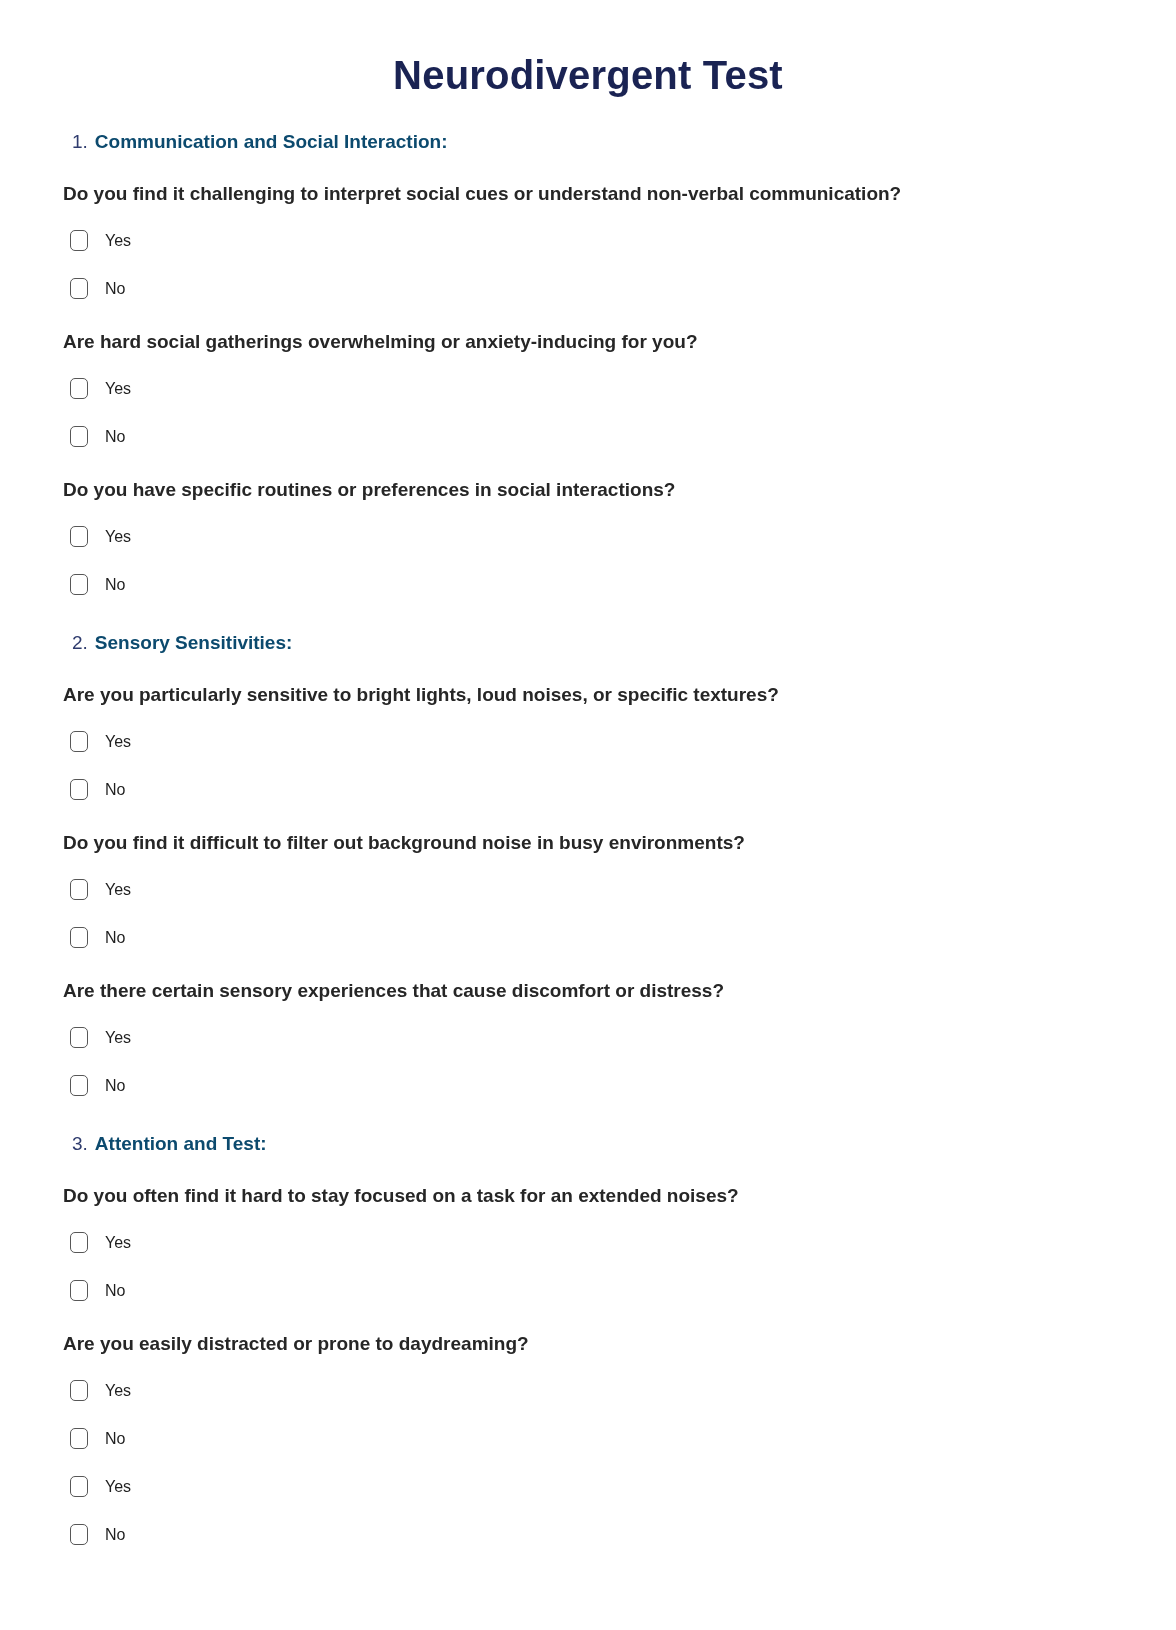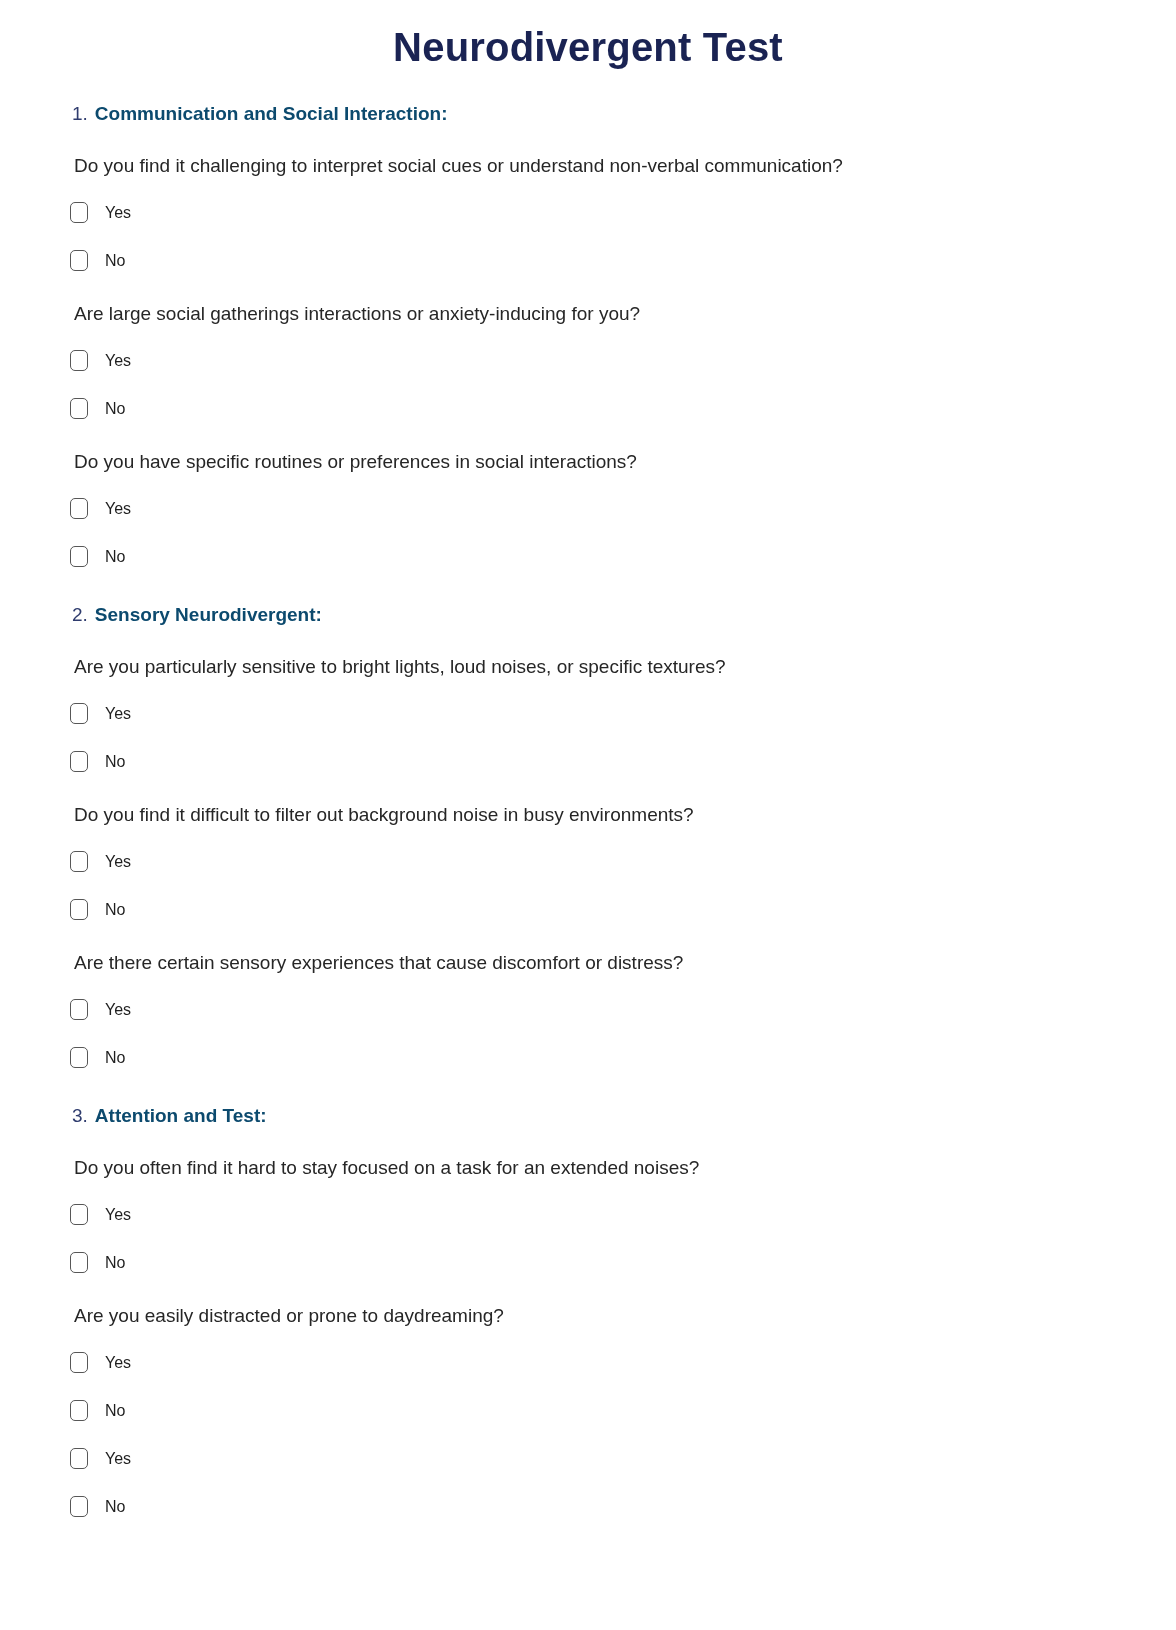--- a/index.html
+++ b/index.html
@@ -10,21 +10,21 @@
   }
   .page {
     position: relative;
     width: 1176px;
     height: 1630px;
     margin: 0 auto;
     background: #ffffff;
     overflow: hidden;
   }
   .content {
-    padding: 20px 63px 0 63px;
+    padding: 48px 63px 0 63px;
   }
   h1.title {
     text-align: center;
     font-size: 40px;
     line-height: 1.16;
     font-weight: bold;
     color: #1a2353;
     letter-spacing: 0.2px;
     margin-top: 4px;
   }
@@ -42,22 +42,21 @@
   }
   .section-title {
     color: #0c4a6e;
     font-weight: bold;
   }
   .question-text {
     margin-top: 25px;
     font-size: 19px;
     line-height: 27px;
     color: #262626;
-    font-weight: 400;
-    margin-left: 11px;
+    font-weight: 700;
   }
   .option-row {
     display: flex;
     align-items: center;
     margin: 19px 0 0 7px;
     height: 29px;
     cursor: pointer;
     width: max-content;
   }
   .checkbox {
@@ -92,21 +91,21 @@
     <p class="question-text">Do you find it challenging to interpret social cues or understand non-verbal communication?</p>
     <div class="option-row">
       <span class="checkbox" role="checkbox" aria-checked="false"></span>
       <span class="option-label">Yes</span>
     </div>
     <div class="option-row">
       <span class="checkbox" role="checkbox" aria-checked="false"></span>
       <span class="option-label">No</span>
     </div>
 
-    <p class="question-text">Are large social gatherings interactions or anxiety-inducing for you?</p>
+    <p class="question-text">Are hard social gatherings overwhelming or anxiety-inducing for you?</p>
     <div class="option-row">
       <span class="checkbox" role="checkbox" aria-checked="false"></span>
       <span class="option-label">Yes</span>
     </div>
     <div class="option-row">
       <span class="checkbox" role="checkbox" aria-checked="false"></span>
       <span class="option-label">No</span>
     </div>
 
     <p class="question-text">Do you have specific routines or preferences in social interactions?</p>
@@ -114,21 +113,21 @@
       <span class="checkbox" role="checkbox" aria-checked="false"></span>
       <span class="option-label">Yes</span>
     </div>
     <div class="option-row">
       <span class="checkbox" role="checkbox" aria-checked="false"></span>
       <span class="option-label">No</span>
     </div>
 
     <div class="section-heading">
       <span class="section-number">2.</span>
-      <span class="section-title">Sensory Neurodivergent:</span>
+      <span class="section-title">Sensory Sensitivities:</span>
     </div>
 
     <p class="question-text">Are you particularly sensitive to bright lights, loud noises, or specific textures?</p>
     <div class="option-row">
       <span class="checkbox" role="checkbox" aria-checked="false"></span>
       <span class="option-label">Yes</span>
     </div>
     <div class="option-row">
       <span class="checkbox" role="checkbox" aria-checked="false"></span>
       <span class="option-label">No</span>

